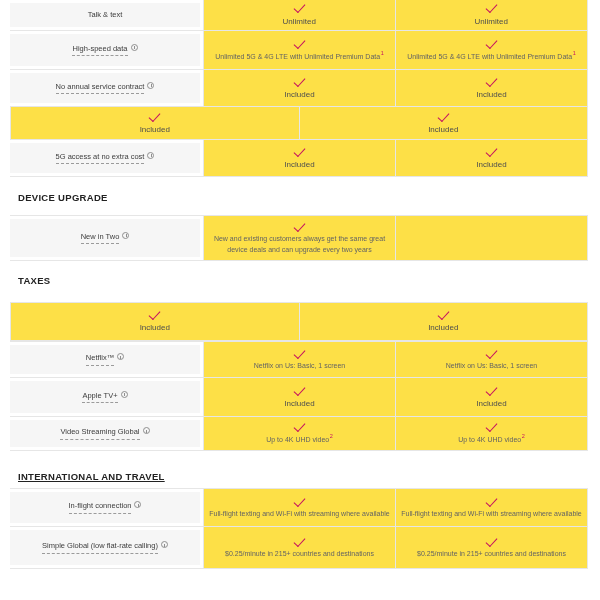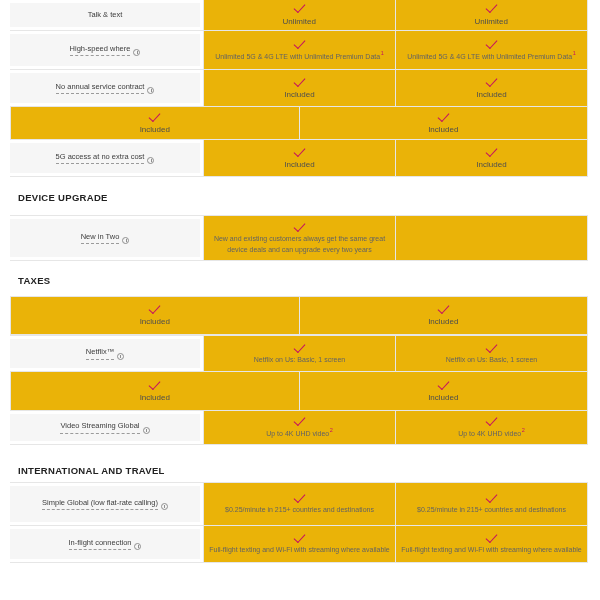--- a/index.html
+++ b/index.html
@@ -11,44 +11,44 @@
   .stable.bt { border-top:1px solid var(--border,#e6e6e6); }
   .trow { display:flex; align-items:stretch; }
   .trow + .trow { border-top:1px solid var(--border,#e6e6e6); }
 
   .h30{height:30px}.h33{height:33px}.h34{height:34px}.h35{height:35px}
   .h37{height:37px}.h39{height:39px}.h42{height:42px}.h44{height:44px}
 
   .cell.label { width:193px; flex:none; display:flex; align-items:center; justify-content:center;
     background:var(--label-bg,#f6f6f6); background-clip:padding-box;
     border-top:3px solid transparent; border-bottom:3px solid transparent; border-right:3px solid transparent; }
-  .lblwrap { display:flex; align-items:flex-end; justify-content:center; text-align:center; padding:0 12px; }
+  .lblwrap { display:flex; align-items:flex-start; justify-content:center; text-align:center; padding:0 12px; }
   .lbl { font-size:7.5px; color:var(--label-color,#3c3c3c); line-height:1.35; }
   .lbl.u { border-bottom:1px dashed #9b9b9b; padding-bottom:1px; }
   .info { width:7px; height:7px; flex:none; display:inline-block; margin-left:3px;
     border:1px solid #8f8f8f; border-radius:50%; position:relative; }
   .info::after { content:""; position:absolute; left:2.2px; top:1.4px; width:1px; height:2.8px; background:#8f8f8f; }
 
   .cell.val { flex:1 1 0; display:flex; flex-direction:column; align-items:center; justify-content:center;
-    overflow:hidden; padding:2px; border-left:1px solid var(--border,#e6e6e6); background:#eab308; }
+    overflow:hidden; padding:2px; border-left:1px solid var(--border,#e6e6e6); background:#fde047; }
   .cell.val:last-child { border-right:1px solid var(--border,#e6e6e6); }
 
   .check { width:11px; height:6px; flex:none; margin-bottom:5px; margin-top:2px;
     border-left:1.5px solid var(--accent,#c51061); border-bottom:1.5px solid var(--accent,#c51061);
     transform:rotate(-47deg); }
   .vtext { text-align:center; line-height:1.45; }
   .val-lg { font-size:8px; color:#4e4e4e; }
   .val-sm { font-size:7px; color:var(--value-color,#636363); white-space:nowrap; }
   .val-sm.wrap { white-space:normal; max-width:184px; }
   sup.fn { color:var(--accent,#c51061); font-size:5.5px; position:relative; top:-1px; margin-left:0.5px; }
 
   .section-title { font-size:9.5px; font-weight:bold; letter-spacing:.3px;
     color:var(--section-title-color,#222); }
-  .st1 { margin:15px 0 12px 8px; } .st2 { margin:14px 0 10px 8px; }
-  .st3 { margin:19px 0 4px 8px; }  .st4 { margin:20px 0 6px 8px; }
+  .st1 { margin:15px 0 12px 8px; } .st2 { margin:14px 0 16px 8px; }
+  .st3 { margin:19px 0 4px 8px; }  .st4 { margin:20px 0 6px 8px;text-decoration:underline; }
 </style>
 </head>
 <body>
 
 <div class="page">
 
   <div class="stable">
 
     <div class="trow h30">
       <div class="cell label">
@@ -62,21 +62,21 @@
       </div>
       <div class="cell val">
         <span class="check"></span>
         <div class="vtext val-lg"><span>Unlimited</span><sup class="fn"></sup></div>
       </div>
     </div>
 
     <div class="trow h39">
       <div class="cell label">
         <div class="lblwrap">
-            <span class="lbl u">High-speed where</span>
+            <span class="lbl u">High-speed data</span>
             <span class="info"></span>
           </div>
       </div>
       <div class="cell val">
         <span class="check"></span>
         <div class="vtext val-sm"><span>Unlimited 5G &amp; 4G LTE with Unlimited Premium Data</span><sup class="fn">1</sup></div>
       </div>
       <div class="cell val">
         <span class="check"></span>
         <div class="vtext val-sm"><span>Unlimited 5G &amp; 4G LTE with Unlimited Premium Data</span><sup class="fn">1</sup></div>
@@ -178,20 +178,26 @@
         <span class="check"></span>
         <div class="vtext val-sm"><span>Netflix on Us: Basic, 1 screen</span></div>
       </div>
       <div class="cell val">
         <span class="check"></span>
         <div class="vtext val-sm"><span>Netflix on Us: Basic, 1 screen</span></div>
       </div>
     </div>
 
     <div class="trow h39">
+      <div class="cell label">
+        <div class="lblwrap">
+            <span class="lbl u">Apple TV+</span>
+            <span class="info"></span>
+          </div>
+      </div>
       <div class="cell val">
         <span class="check"></span>
         <div class="vtext val-lg"><span>Included</span></div>
       </div>
       <div class="cell val">
         <span class="check"></span>
         <div class="vtext val-lg"><span>Included</span></div>
       </div>
     </div>
 
@@ -209,48 +215,48 @@
       <div class="cell val">
         <span class="check"></span>
         <div class="vtext val-sm"><span>Up to 4K UHD video</span><sup class="fn">2</sup></div>
       </div>
     </div>
   </div>
 
   <div class="section-title st4">INTERNATIONAL AND TRAVEL</div>
 
   <div class="stable bt">
+    <div class="trow h37">
+      <div class="cell label">
+        <div class="lblwrap">
+            <span class="lbl u">In-flight connection</span>
+            <span class="info"></span>
+          </div>
+      </div>
+      <div class="cell val">
+        <span class="check"></span>
+        <div class="vtext val-sm"><span>Full-flight texting and Wi-Fi with streaming where available</span></div>
+      </div>
+      <div class="cell val">
+        <span class="check"></span>
+        <div class="vtext val-sm"><span>Full-flight texting and Wi-Fi with streaming where available</span></div>
+      </div>
+    </div>
+
     <div class="trow h42">
       <div class="cell label">
         <div class="lblwrap">
             <span class="lbl u">Simple Global (low flat-rate calling)</span>
             <span class="info"></span>
           </div>
       </div>
       <div class="cell val">
         <span class="check"></span>
         <div class="vtext val-sm"><span>$0.25/minute in 215+ countries and destinations</span></div>
       </div>
       <div class="cell val">
         <span class="check"></span>
         <div class="vtext val-sm"><span>$0.25/minute in 215+ countries and destinations</span></div>
       </div>
     </div>
-
-    <div class="trow h37">
-      <div class="cell label">
-        <div class="lblwrap">
-            <span class="lbl u">In-flight connection</span>
-            <span class="info"></span>
-          </div>
-      </div>
-      <div class="cell val">
-        <span class="check"></span>
-        <div class="vtext val-sm"><span>Full-flight texting and Wi-Fi with streaming where available</span></div>
-      </div>
-      <div class="cell val">
-        <span class="check"></span>
-        <div class="vtext val-sm"><span>Full-flight texting and Wi-Fi with streaming where available</span></div>
-      </div>
-    </div>
   </div>
 
 </div>
 
 </body></html>

